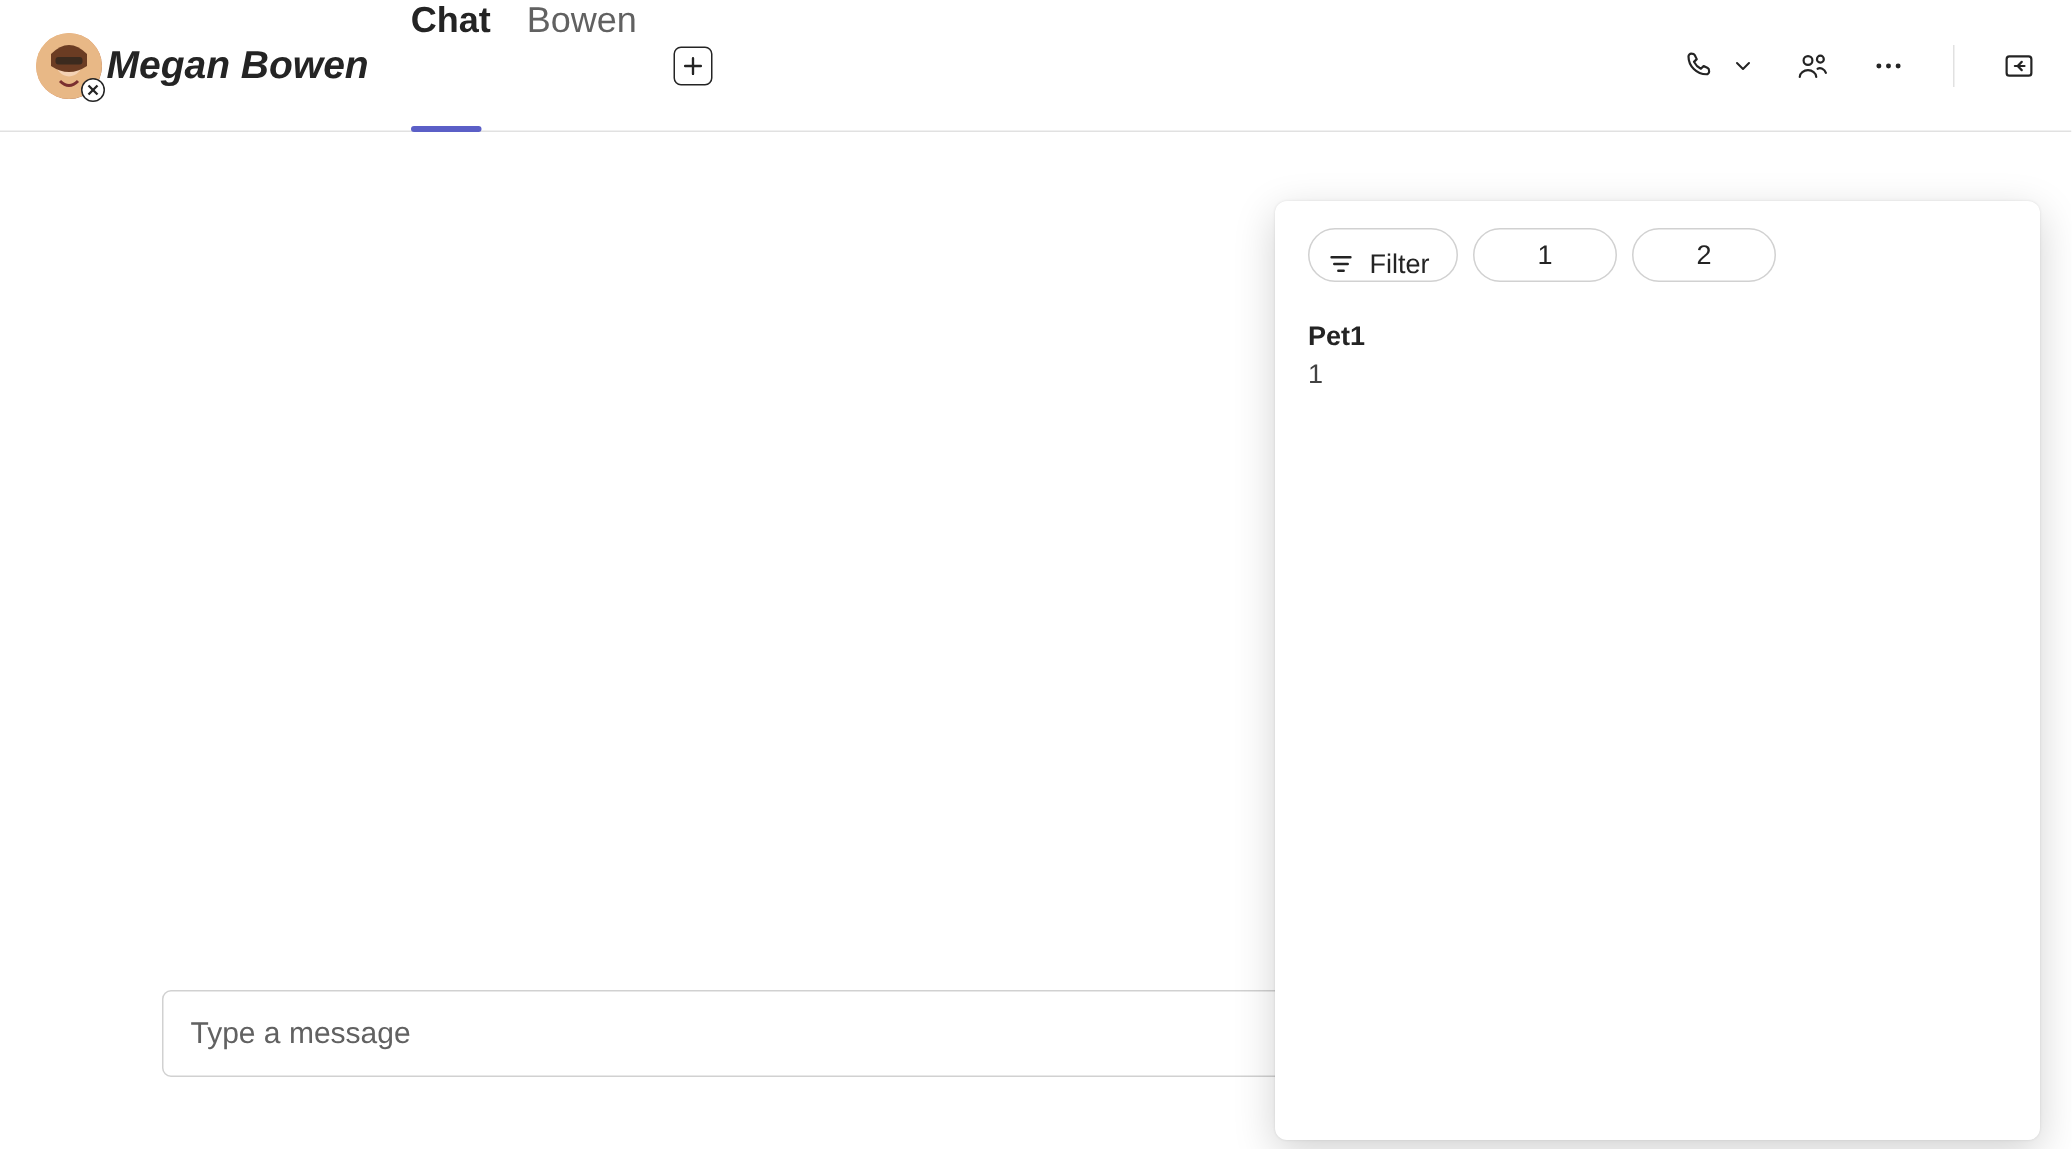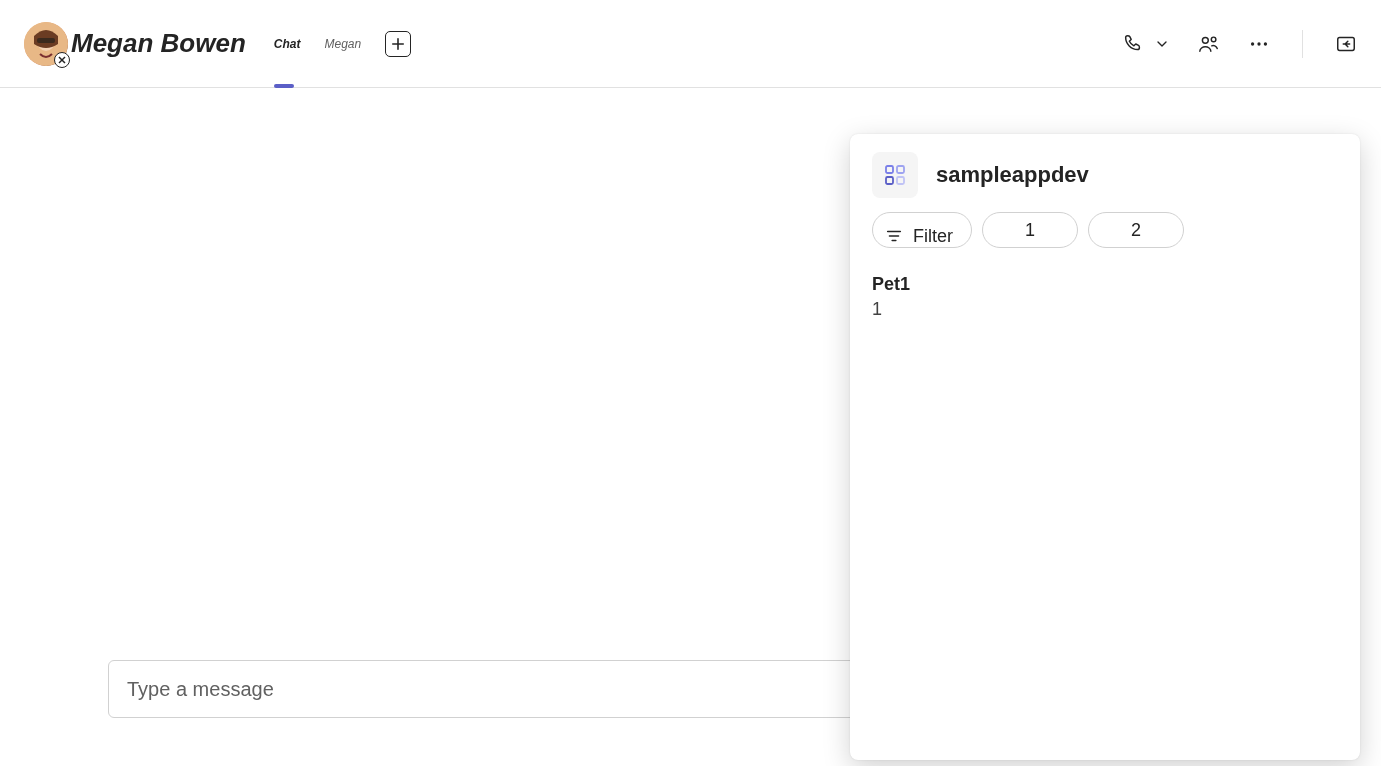--- a/index.html
+++ b/index.html
@@ -36,28 +36,27 @@
     font-style: italic;
   }
   .tabs {
     display: flex;
     align-items: center;
     gap: 24px;
     margin-left: 28px;
     height: 100%;
   }
   .tab {
-    font-size: 12px;
+    font-size: 24px;
     color: #616161;
     height: 100%;
     display: flex;
-    align-items: center;
+    align-items: flex-start;
     position: relative;
     cursor: pointer;
-    font-style: italic;
   }
   .tab.active { color: #242424; font-weight: 600; }
   .tab.active::after {
     content: "";
     position: absolute;
     bottom: -1px;
     left: 0; right: 6px;
     height: 4px;
     background: #5b5fc7;
     border-radius: 2px;
@@ -186,21 +185,21 @@
     </div>
   </div>
 
   <div class="chat-title">Megan Bowen</div>
 
   <div class="tabs">
     <div class="tab active">
       <span>Chat</span>
     </div>
     <div class="tab">
-      <span>Megan</span>
+      <span>Bowen</span>
     </div>
     <div class="add-tab">
       <svg viewBox="0 0 16 16">
           <path d="M8 2v12M2 8h12" stroke="#242424" stroke-width="1.8" stroke-linecap="round"></path>
         </svg>
     </div>
   </div>
 
   <div class="header-actions">
     <div class="action-split">
@@ -255,31 +254,20 @@
       <div class="send-wrap">
         <svg class="cicon" viewBox="0 0 24 24">
             <path d="M3 12l18-8-5 8 5 8-18-8z" fill="none" stroke="#616161" stroke-width="1.6" stroke-linejoin="round"></path>
             <path d="M3 12h13" stroke="#616161" stroke-width="1.6"></path>
           </svg>
       </div>
     </div>
   </div>
 
   <div class="popover">
-    <div class="pop-header">
-      <div class="app-tile">
-        <svg viewBox="0 0 24 24">
-          <rect x="3" y="3" width="7" height="7" rx="1.5" fill="none" stroke="#7a7fe8" stroke-width="1.8"></rect>
-          <rect x="14" y="3" width="7" height="7" rx="1.5" fill="none" stroke="#9ea3f0" stroke-width="1.8"></rect>
-          <rect x="3" y="14" width="7" height="7" rx="1.5" fill="none" stroke="#5b5fc7" stroke-width="1.8"></rect>
-          <rect x="14" y="14" width="7" height="7" rx="1.5" fill="none" stroke="#c0c3f5" stroke-width="1.8"></rect>
-        </svg>
-      </div>
-      <div class="app-name">sampleappdev</div>
-    </div>
 
     <div class="pop-controls">
       <div class="pill filter">
         <svg viewBox="0 0 20 20" width="18" height="18">
             <path d="M3 5h14M5 10h10M8 15h4" stroke="#242424" stroke-width="1.8" stroke-linecap="round"></path>
           </svg>
         <span>Filter</span>
       </div>
       <div class="pill num">
         <span>1</span>

